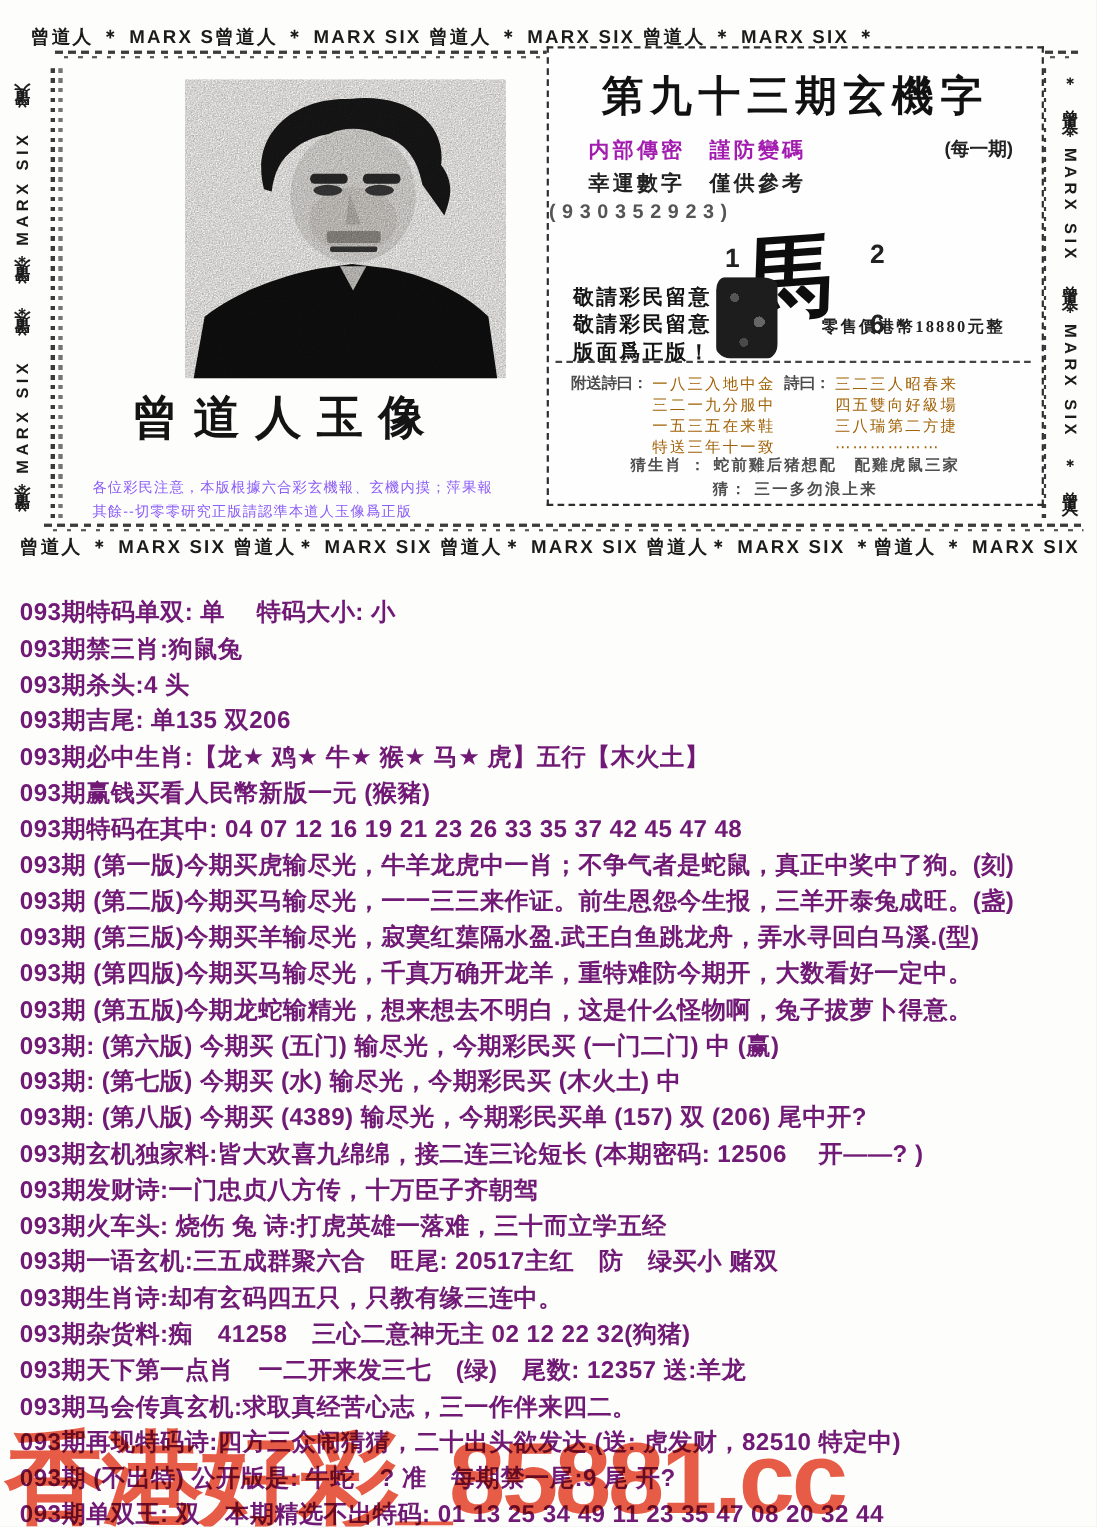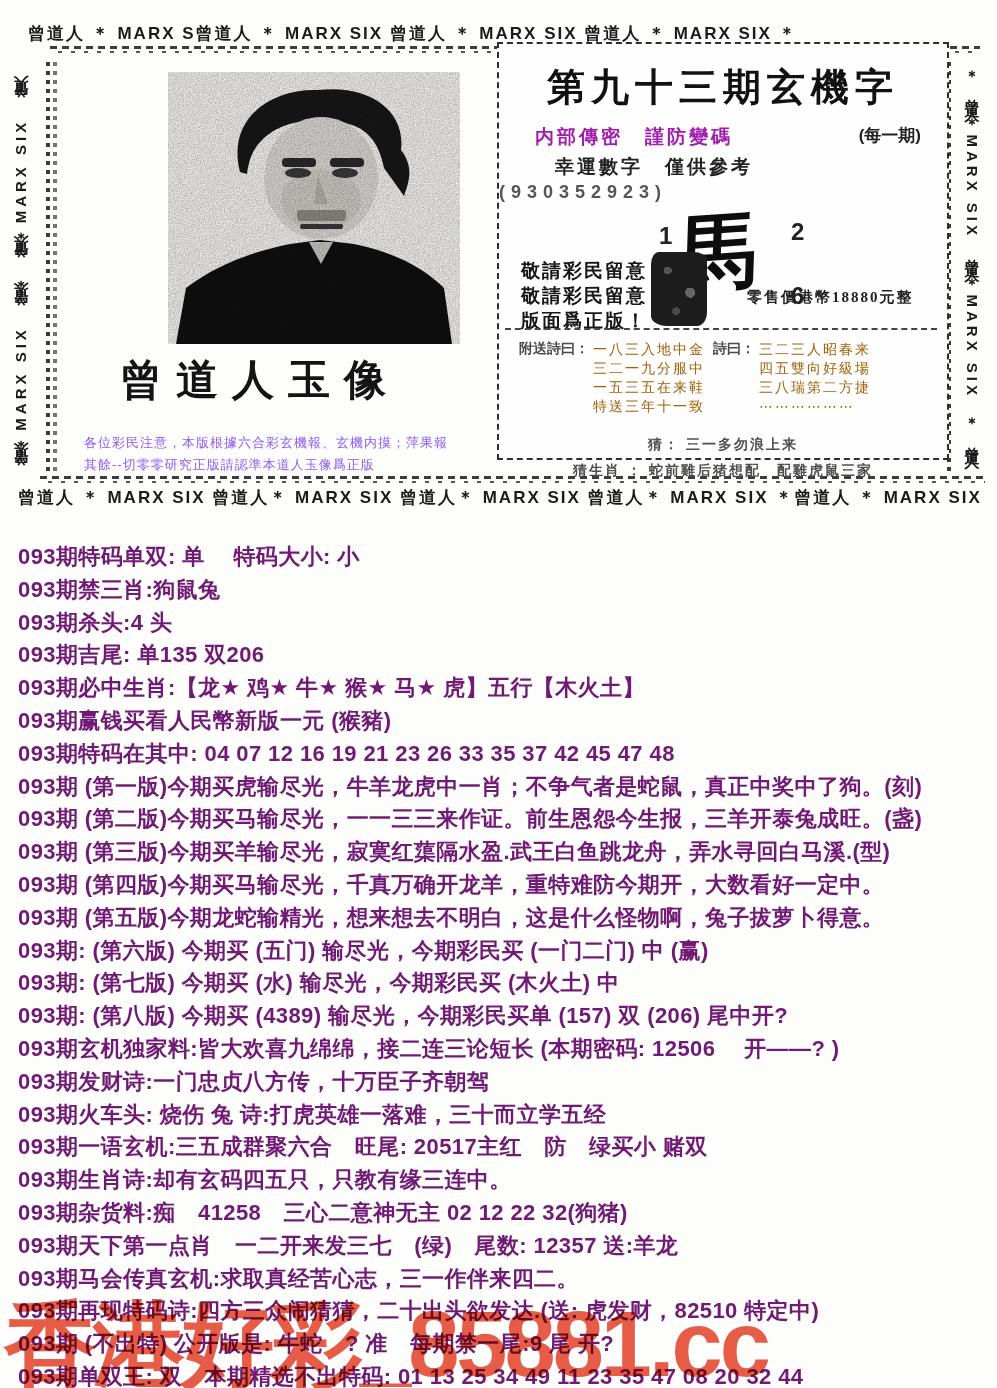--- a/index.html
+++ b/index.html
@@ -34,21 +34,21 @@
   .note{position:absolute;left:84px;width:400px;font-size:13px;color:#8b5cf6;letter-spacing:1px;white-space:nowrap;}
   .note1{top:434px;}
   .note2{top:456px;}
 
   
   .mystic{position:absolute;left:497px;top:42px;width:448px;height:414px;border:2px dashed #2e2e2e;background:#fefefe;}
   .m-title{position:absolute;left:0;top:18px;width:100%;text-align:center;
            font-family:"Liberation Serif","DejaVu Serif",serif;font-weight:700;font-size:38px;
            letter-spacing:6px;color:#111;}
   .m-sub{position:absolute;left:36px;top:80px;font-size:19px;font-weight:700;letter-spacing:3px;color:#a21caf;}
-  .m-sub2{position:absolute;left:36px;top:110px;font-size:19px;font-weight:700;letter-spacing:3px;color:#222;margin-left:20px;}
+  .m-sub2{position:absolute;left:36px;top:110px;font-size:19px;font-weight:700;letter-spacing:3px;color:#222;}
   .m-per{position:absolute;right:26px;top:80px;font-size:17px;font-weight:700;color:#222;}
   .m-serial{position:absolute;left:0;top:138px;width:100%;font-size:18px;
             font-weight:700;letter-spacing:6px;color:#555;}
   .zodiac-area{position:absolute;left:0;top:150px;width:100%;height:120px;}
   .zchar{position:absolute;left:176px;top:18px;font-family:"Liberation Serif","DejaVu Serif",serif;
          font-weight:700;font-size:82px;line-height:1;color:#0d0d0d;transform:rotate(-4deg) skewX(-6deg);}
   .corner{position:absolute;font-size:24px;font-weight:700;color:#222;}
   .c1{left:160px;top:28px;} .c2{left:292px;top:24px;} .c7{left:170px;top:84px;} .c6{left:292px;top:88px;}
   .m-notice{position:absolute;left:22px;top:214px;width:140px;font-size:19px;font-weight:700;
             line-height:25px;letter-spacing:2px;color:#161616;
@@ -61,21 +61,21 @@
   .m-price{position:absolute;left:248px;top:244px;font-size:15px;font-weight:700;letter-spacing:2px;color:#222;
            font-family:"Liberation Serif","DejaVu Serif",serif;}
   .m-div{position:absolute;left:6px;top:284px;width:432px;border-top:2px dashed #444;}
   .poems{position:absolute;left:20px;top:296px;width:412px;display:flex;gap:8px;}
   .pcol{display:flex;gap:4px;justify-content:flex-end;}
   .plabel{font-size:14px;font-weight:700;color:#4c4c4c;white-space:nowrap;}
   .plist{font-size:14px;color:#a16207;line-height:19px;letter-spacing:2px;}
   .plist div{white-space:nowrap;filter:blur(.3px);}
   .guess{position:absolute;width:100%;text-align:center;font-size:14px;font-weight:700;color:#4f4f4f;
          letter-spacing:2px;filter:blur(.25px);}
-  .g1{top:370px;margin-top:48px;} .g2{top:392px;}
+  .g1{top:370px;} .g2{top:392px;}
 
   
   .lines{position:absolute;left:18px;top:541px;width:975px;}
   .bline{font-size:22px;font-weight:700;line-height:32.8px;letter-spacing:.4px;white-space:nowrap;color:#701a75;}
 
   
   .watermark{position:absolute;left:4px;top:1298px;font-size:92px;line-height:1;font-weight:800;
              white-space:nowrap;letter-spacing:-3px;mix-blend-mode:multiply;opacity:.93;
              font-family:"Liberation Sans","DejaVu Sans",sans-serif;}
 </style>

